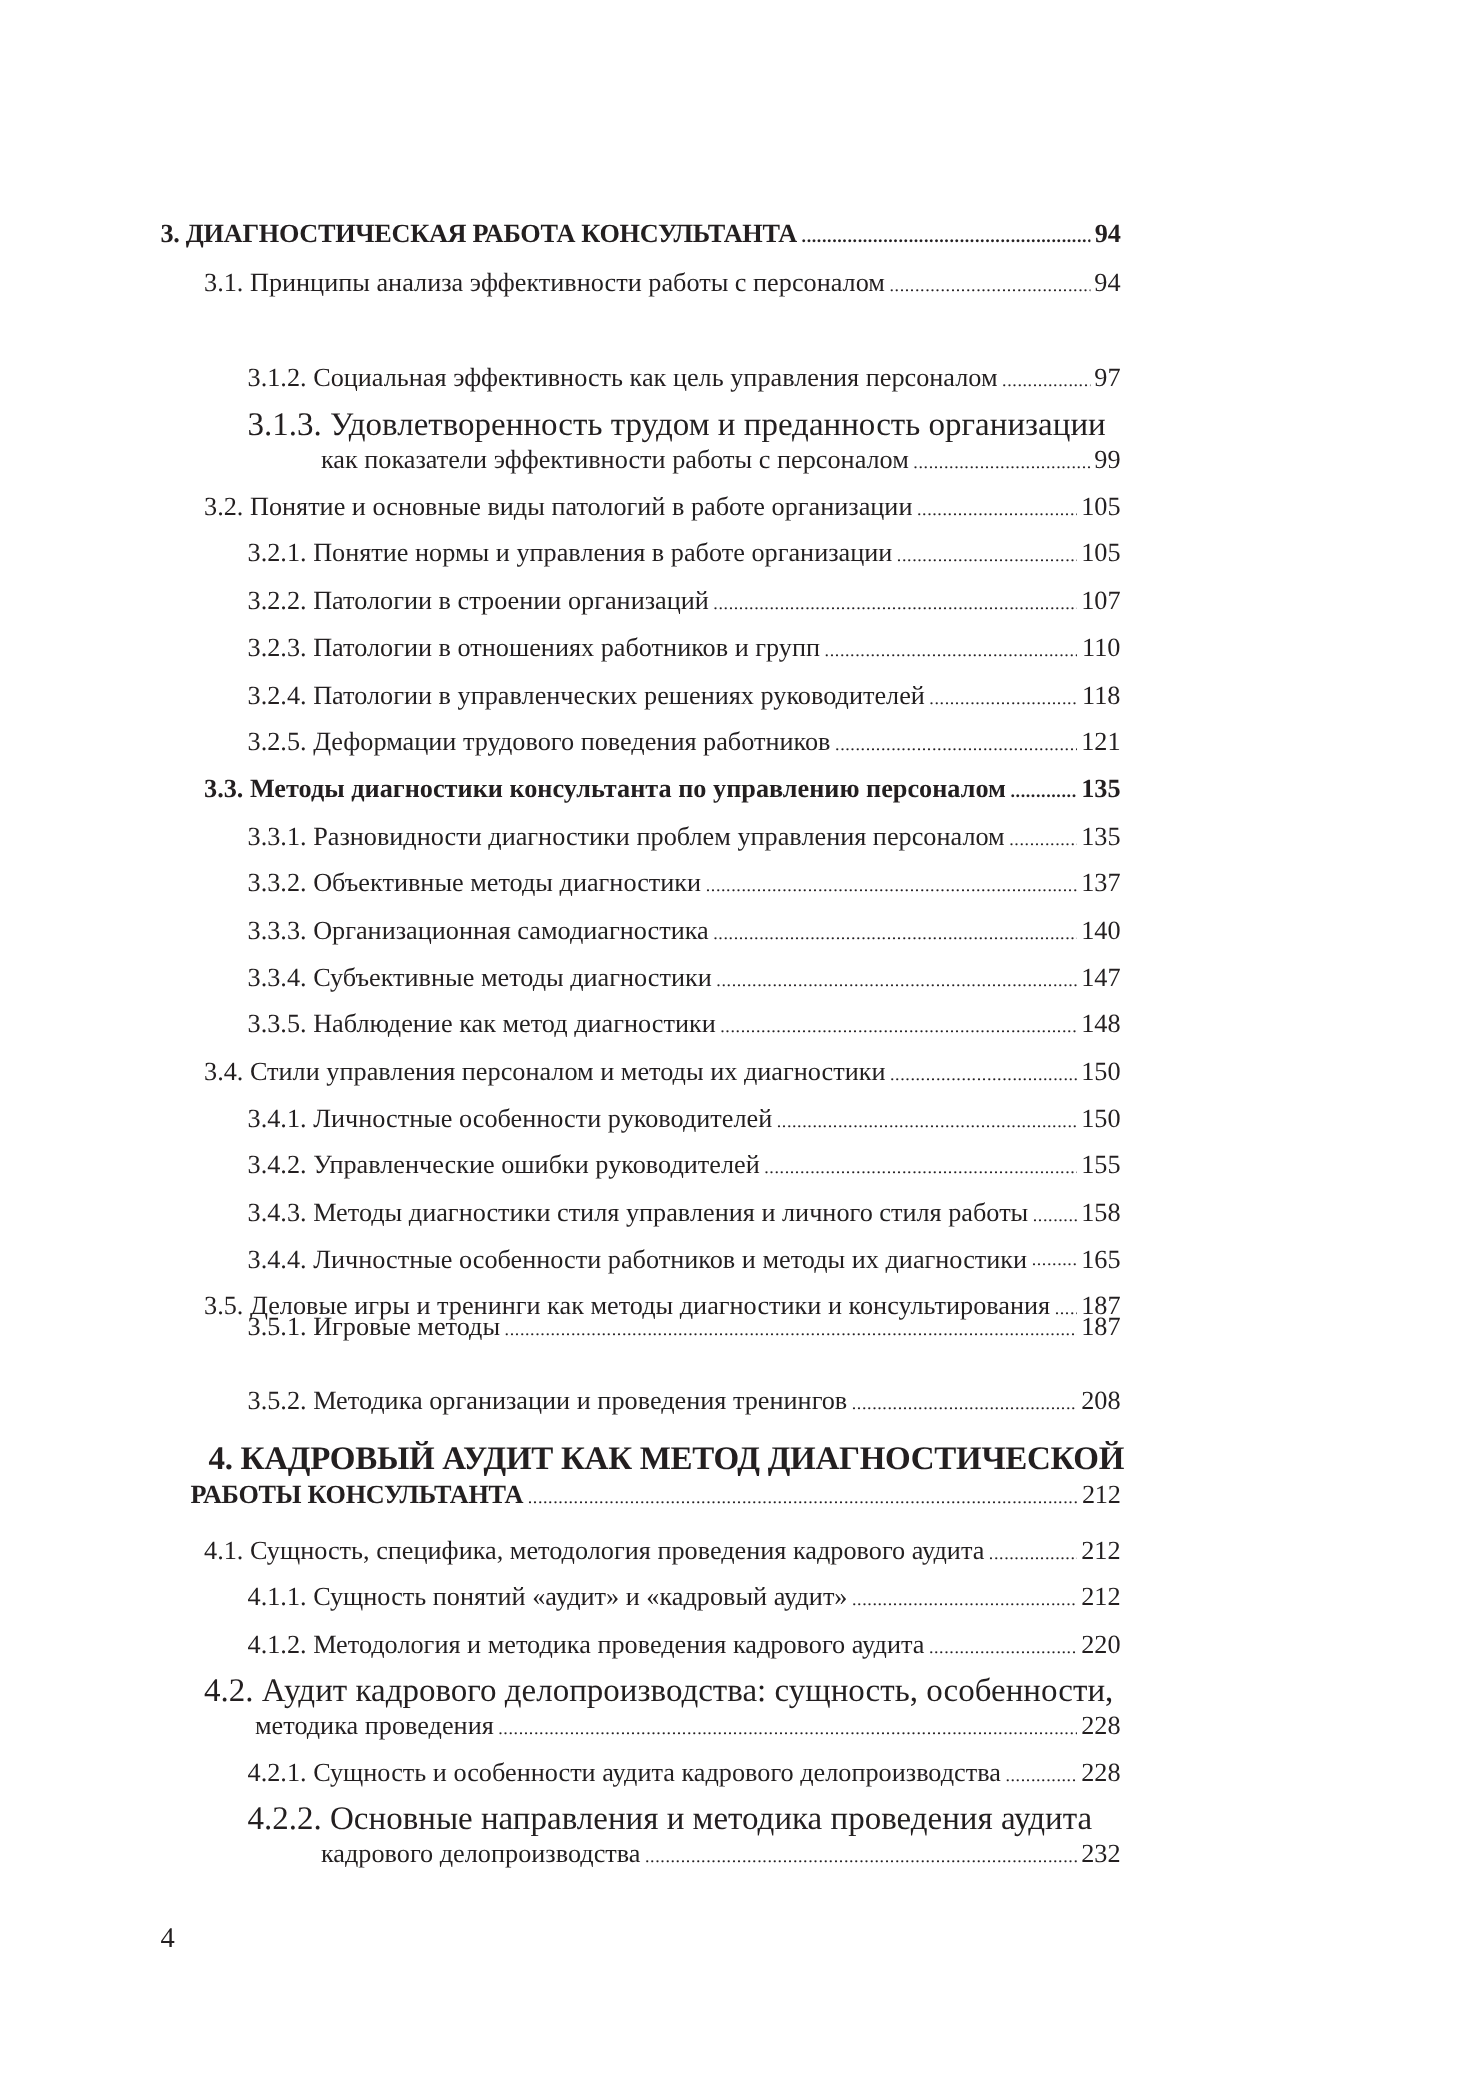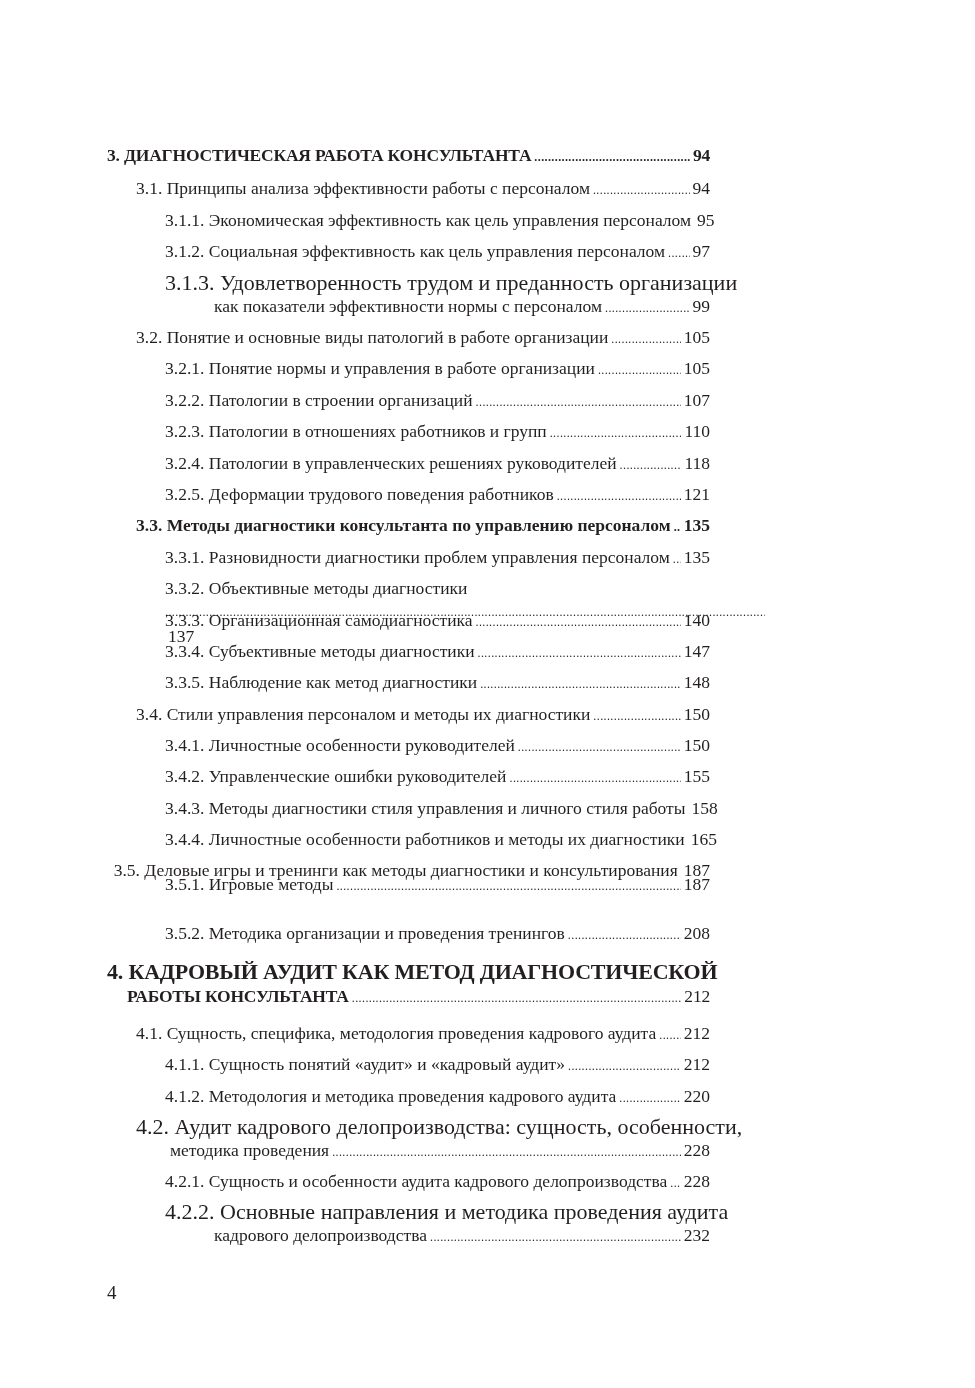--- a/index.html
+++ b/index.html
@@ -1,18 +1,18 @@
 <!DOCTYPE html>
 <html><head>
 <meta charset="utf-8">
 <style>
   html, body { margin: 0; padding: 0; background: #ffffff; }
   body { width: 975px; height: 1388px; position: relative; overflow: hidden;
          font-family: "Liberation Serif", "DejaVu Serif", serif; color: #231f20; }
-  .page { position: absolute; left: 0; top: 0; width: 818px; height: 1388px; }
+  .page { position: absolute; left: 0; top: 0; width: 818px; height: 1388px; padding-left: 37px; }
   .entry { position: absolute; right: 108px; display: flex; align-items: baseline;
            font-size: 17.5px; line-height: 24px; white-space: nowrap; }
   .entry .label { flex: 0 0 auto; padding-right: 3px; }
   .entry .leader { flex: 1 1 auto; overflow: hidden; letter-spacing: 1.2px; font-size: 12px;
                    line-height: 24px; color: #231f20; }
   .entry .leader::before { content: ". . . . . . . . . . . . . . . . . . . . . . . . . . . . . . . . . . . . . . . . . . . . . . . . . . . . . . . . . . . . . . . . . . . . . . . . . . . . . . . . . . . . . . . . . . . . . . . . . . . . . . . . . . . . . . . . . . . . . . . . . . . . . . . . . . . . . . . . . . . . . . . . . . . . . . . . . . . . . . . . . . . . . . . . . . . . . . . . ."; white-space: nowrap; letter-spacing: -1.3px; }
   .entry .page-num { flex: 0 0 auto; padding-left: 3px; }
   .first-line { position: absolute; font-size: 22px; line-height: 24px; white-space: nowrap; }
   .chapter { font-weight: bold; letter-spacing: -0.2px; }
   .lvl1 { left: 107px; }
@@ -33,35 +33,30 @@
     <span class="leader"></span>
     <span class="page-num">94</span>
   </div>
 
   <div class="entry lvl2" style="top:176px;">
     <span class="label">3.1. Принципы анализа эффективности работы с персоналом</span>
     <span class="leader"></span>
     <span class="page-num">94</span>
   </div>
 
-  <div class="entry lvl3" style="top:208px;">
-    <span class="label">3.1.1. Экономическая эффективность как цель управления персоналом</span>
-    <span class="leader"></span>
-    <span class="page-num">95</span>
-  </div>
 
   <div class="entry lvl3" style="top:239px;">
     <span class="label">3.1.2. Социальная эффективность как цель управления персоналом</span>
     <span class="leader"></span>
     <span class="page-num">97</span>
   </div>
 
   <div class="first-line lvl3" style="top:271px;">3.1.3. Удовлетворенность трудом  и преданность организации</div>
   <div class="entry cont3" style="top:294px;">
-    <span class="label">как показатели эффективности нормы с персоналом</span>
+    <span class="label">как показатели эффективности работы с персоналом</span>
     <span class="leader"></span>
     <span class="page-num">99</span>
   </div>
 
   <div class="entry lvl2" style="top:325px;justify-content:flex-end;">
     <span class="label">3.2. Понятие и основные виды патологий в работе организации</span>
     <span class="leader"></span>
     <span class="page-num">105</span>
   </div>
 
@@ -100,21 +95,21 @@
     <span class="leader"></span>
     <span class="page-num">135</span>
   </div>
 
   <div class="entry lvl3" style="top:545px;">
     <span class="label">3.3.1. Разновидности диагностики проблем управления персоналом</span>
     <span class="leader"></span>
     <span class="page-num">135</span>
   </div>
 
-  <div class="entry lvl3" style="top:576px;flex-direction:column;">
+  <div class="entry lvl3" style="top:576px;">
     <span class="label">3.3.2. Объективные методы диагностики</span>
     <span class="leader"></span>
     <span class="page-num">137</span>
   </div>
 
   <div class="entry lvl3" style="top:608px;">
     <span class="label">3.3.3. Организационная самодиагностика</span>
     <span class="leader"></span>
     <span class="page-num">140</span>
   </div>
@@ -172,21 +167,21 @@
     <span class="leader"></span>
     <span class="page-num">187</span>
   </div>
 
   <div class="entry lvl3" style="top:921px;">
     <span class="label">3.5.2. Методика организации и проведения тренингов</span>
     <span class="leader"></span>
     <span class="page-num">208</span>
   </div>
 
-  <div class="first-line lvl1 chapter" style="top:960px;">4. КАДРОВЫЙ АУДИТ КАК МЕТОД ДИАГНОСТИЧЕСКОЙ</div>
+  <div class="first-line lvl1 chapter" style="top:960px;margin-left:32px;">4. КАДРОВЫЙ АУДИТ КАК МЕТОД ДИАГНОСТИЧЕСКОЙ</div>
   <div class="entry contch chapter" style="top:984px;">
     <span class="label">РАБОТЫ КОНСУЛЬТАНТА</span>
     <span class="leader" style="font-weight:normal;"></span>
     <span class="page-num" style="font-weight:normal;">212</span>
   </div>
 
   <div class="entry lvl2" style="top:1021px;">
     <span class="label">4.1. Сущность, специфика, методология проведения кадрового аудита</span>
     <span class="leader"></span>
     <span class="page-num">212</span>

